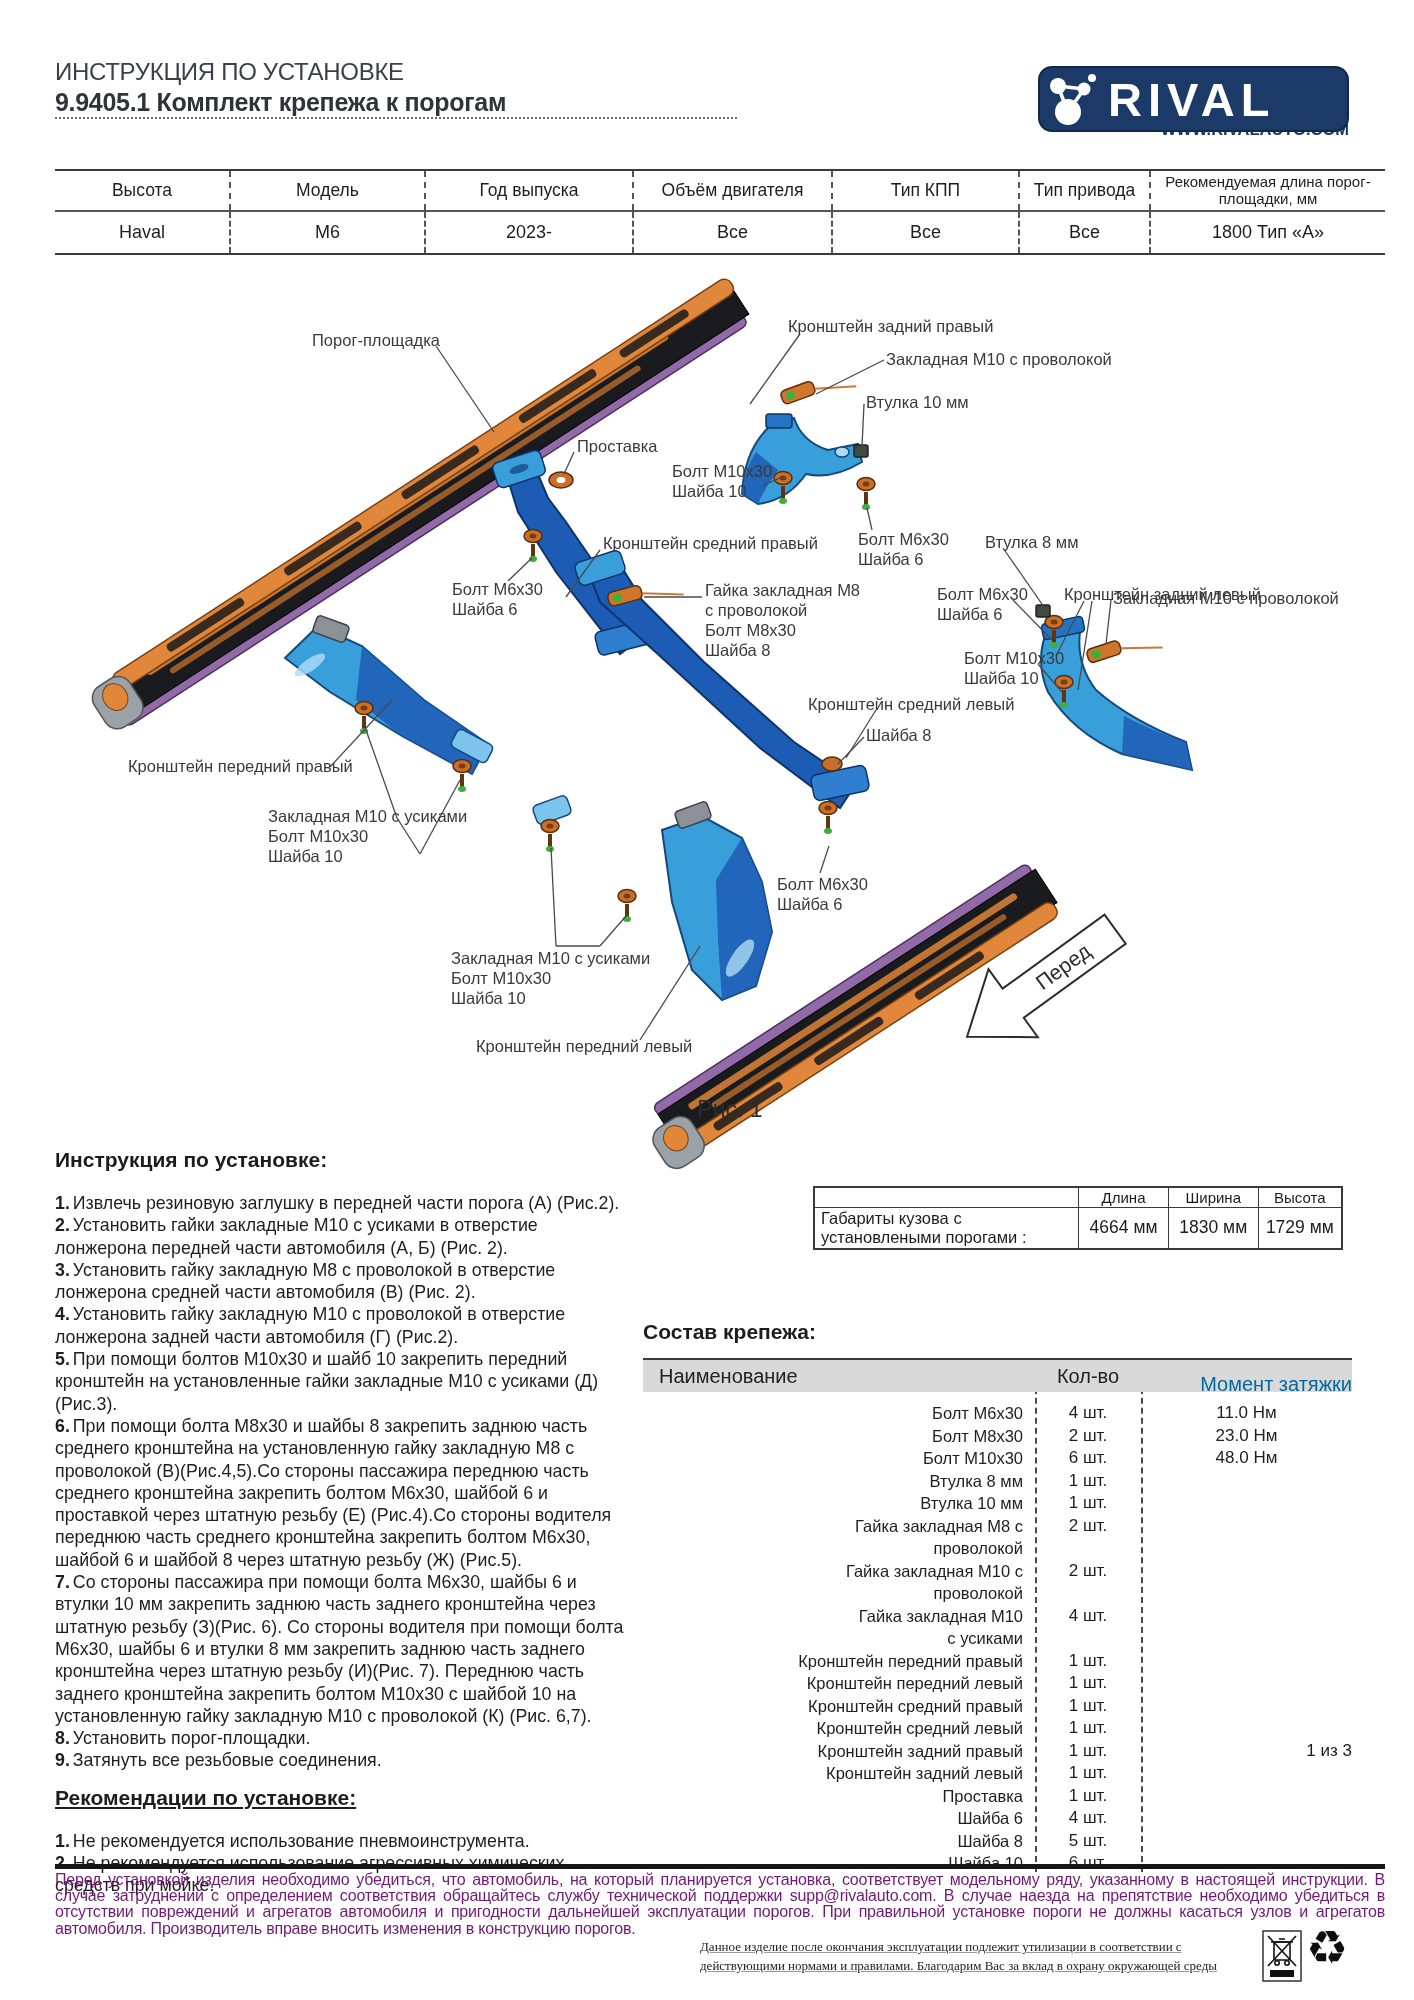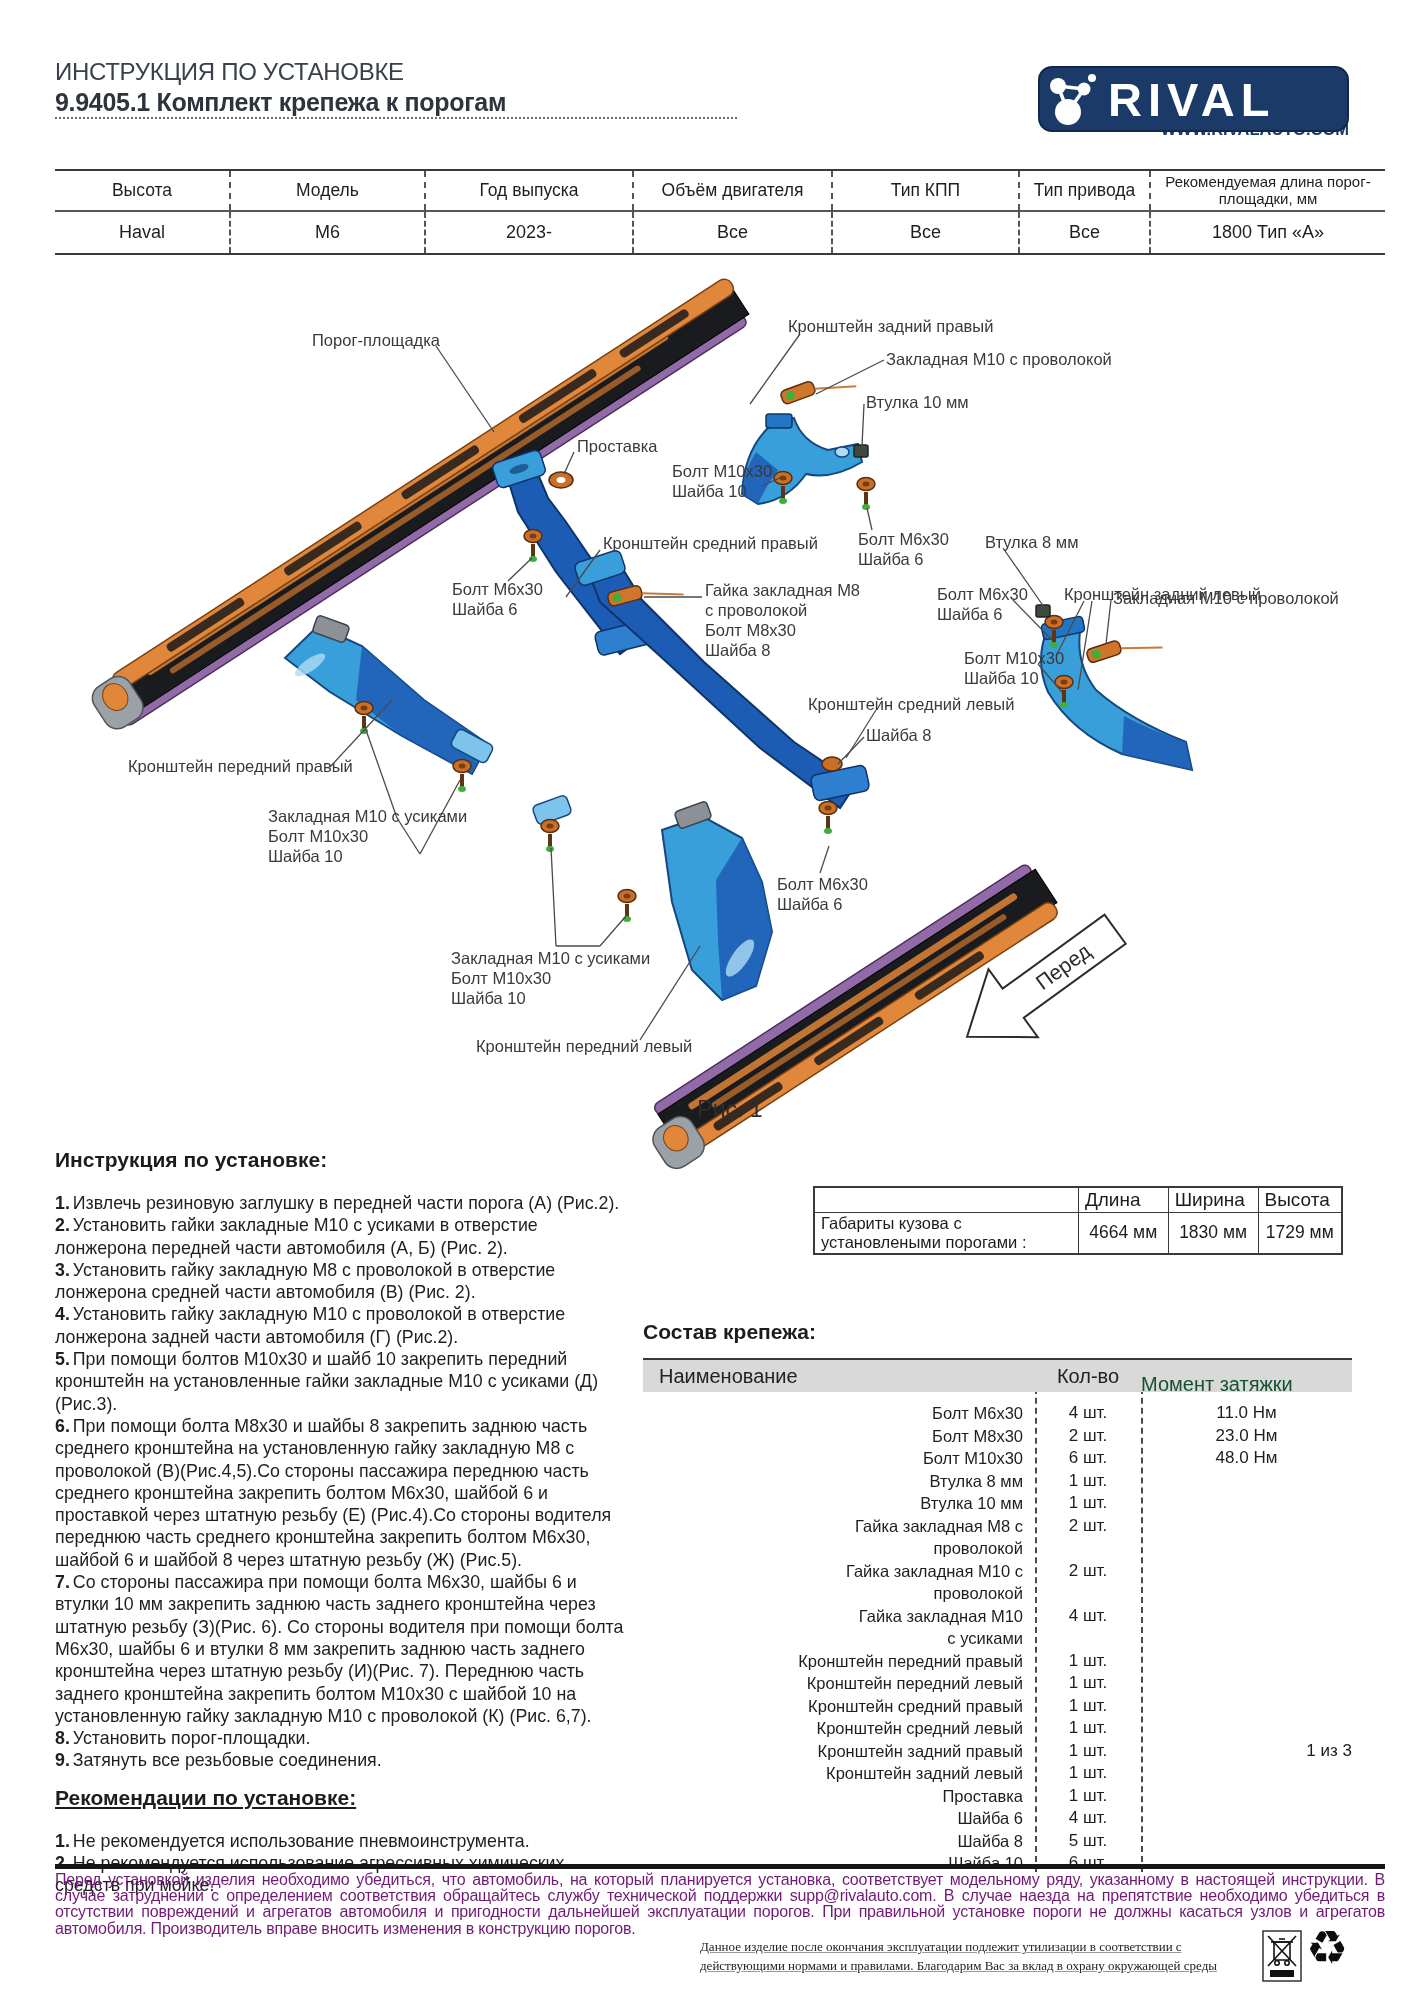--- a/index.html
+++ b/index.html
@@ -30,28 +30,28 @@
   .h-bold{font-size:21px;font-weight:bold;color:#1c1c1c;}
   .inswrap .h-bold{display:block;margin-bottom:20px;}
   .ins p{margin:0;font-size:17.8px;line-height:22.3px;color:#1f1f1f;}
   .ins b{margin-right:3px;}
   .rec-h{display:block;margin:14px 0 8px 0;text-decoration:underline;}
   
   .dtable{left:813px;top:1186px;width:530px;border:2px solid #3a3a3a;border-collapse:collapse;z-index:3;}
   .dtable td{border:1.5px solid #3a3a3a;padding:1px 6px;font-size:17px;color:#1c1c1c;}
   .dtable td.lab{font-size:16.5px;line-height:1.15;}
   .dtable td.val{text-align:center;font-size:17.5px;}
-  .dtable td.dh{text-align:left;font-size:19px;}
+  .dtable td.dh{text-align:center;font-size:15px;}
   
   .partsH{left:643px;top:1320px;z-index:3;}
   .ptable{left:643px;top:1358px;width:709px;z-index:3;}
   .phead{display:flex;background:#d9d9d9;border-top:2px solid #3a3a3a;height:34px;align-items:center;}
   .phead .pn{width:392px;text-align:left;padding-left:16px;font-size:20px;color:#222;}
   .phead .pq{width:106px;text-align:center;font-size:20px;color:#222;}
-  .phead .pt{width:211px;text-align:left;font-size:20px;color:#14532d;margin-top:16px;}
+  .phead .pt{width:211px;text-align:right;font-size:20px;color:#0369a1;margin-top:16px;}
   .prow{display:flex;}
   .prow .pn{width:392px;text-align:right;padding-right:12px;font-size:16.5px;line-height:22.5px;white-space:pre-line;color:#1e1e1e;}
   .prow .pq{width:106px;text-align:center;font-size:17px;line-height:22.5px;color:#1e1e1e;}
   .prow .pt{width:211px;text-align:center;font-size:17px;line-height:22.5px;color:#1e1e1e;}
   .dash{position:absolute;border-left:2px dashed #4a4a4a;width:0;z-index:2;}
   .pagenum{left:1240px;top:1741px;width:112px;text-align:right;font-size:17px;color:#1c1c1c;z-index:3;}
   
   .frule{left:55px;top:1864px;width:1330px;height:5px;background:#161616;z-index:3;}
   .fwarn{left:55px;top:1872px;width:1330px;font-size:16px;font-weight:normal;line-height:16.2px;
          color:#701a75;text-align:justify;letter-spacing:-0.2px;z-index:3;}

